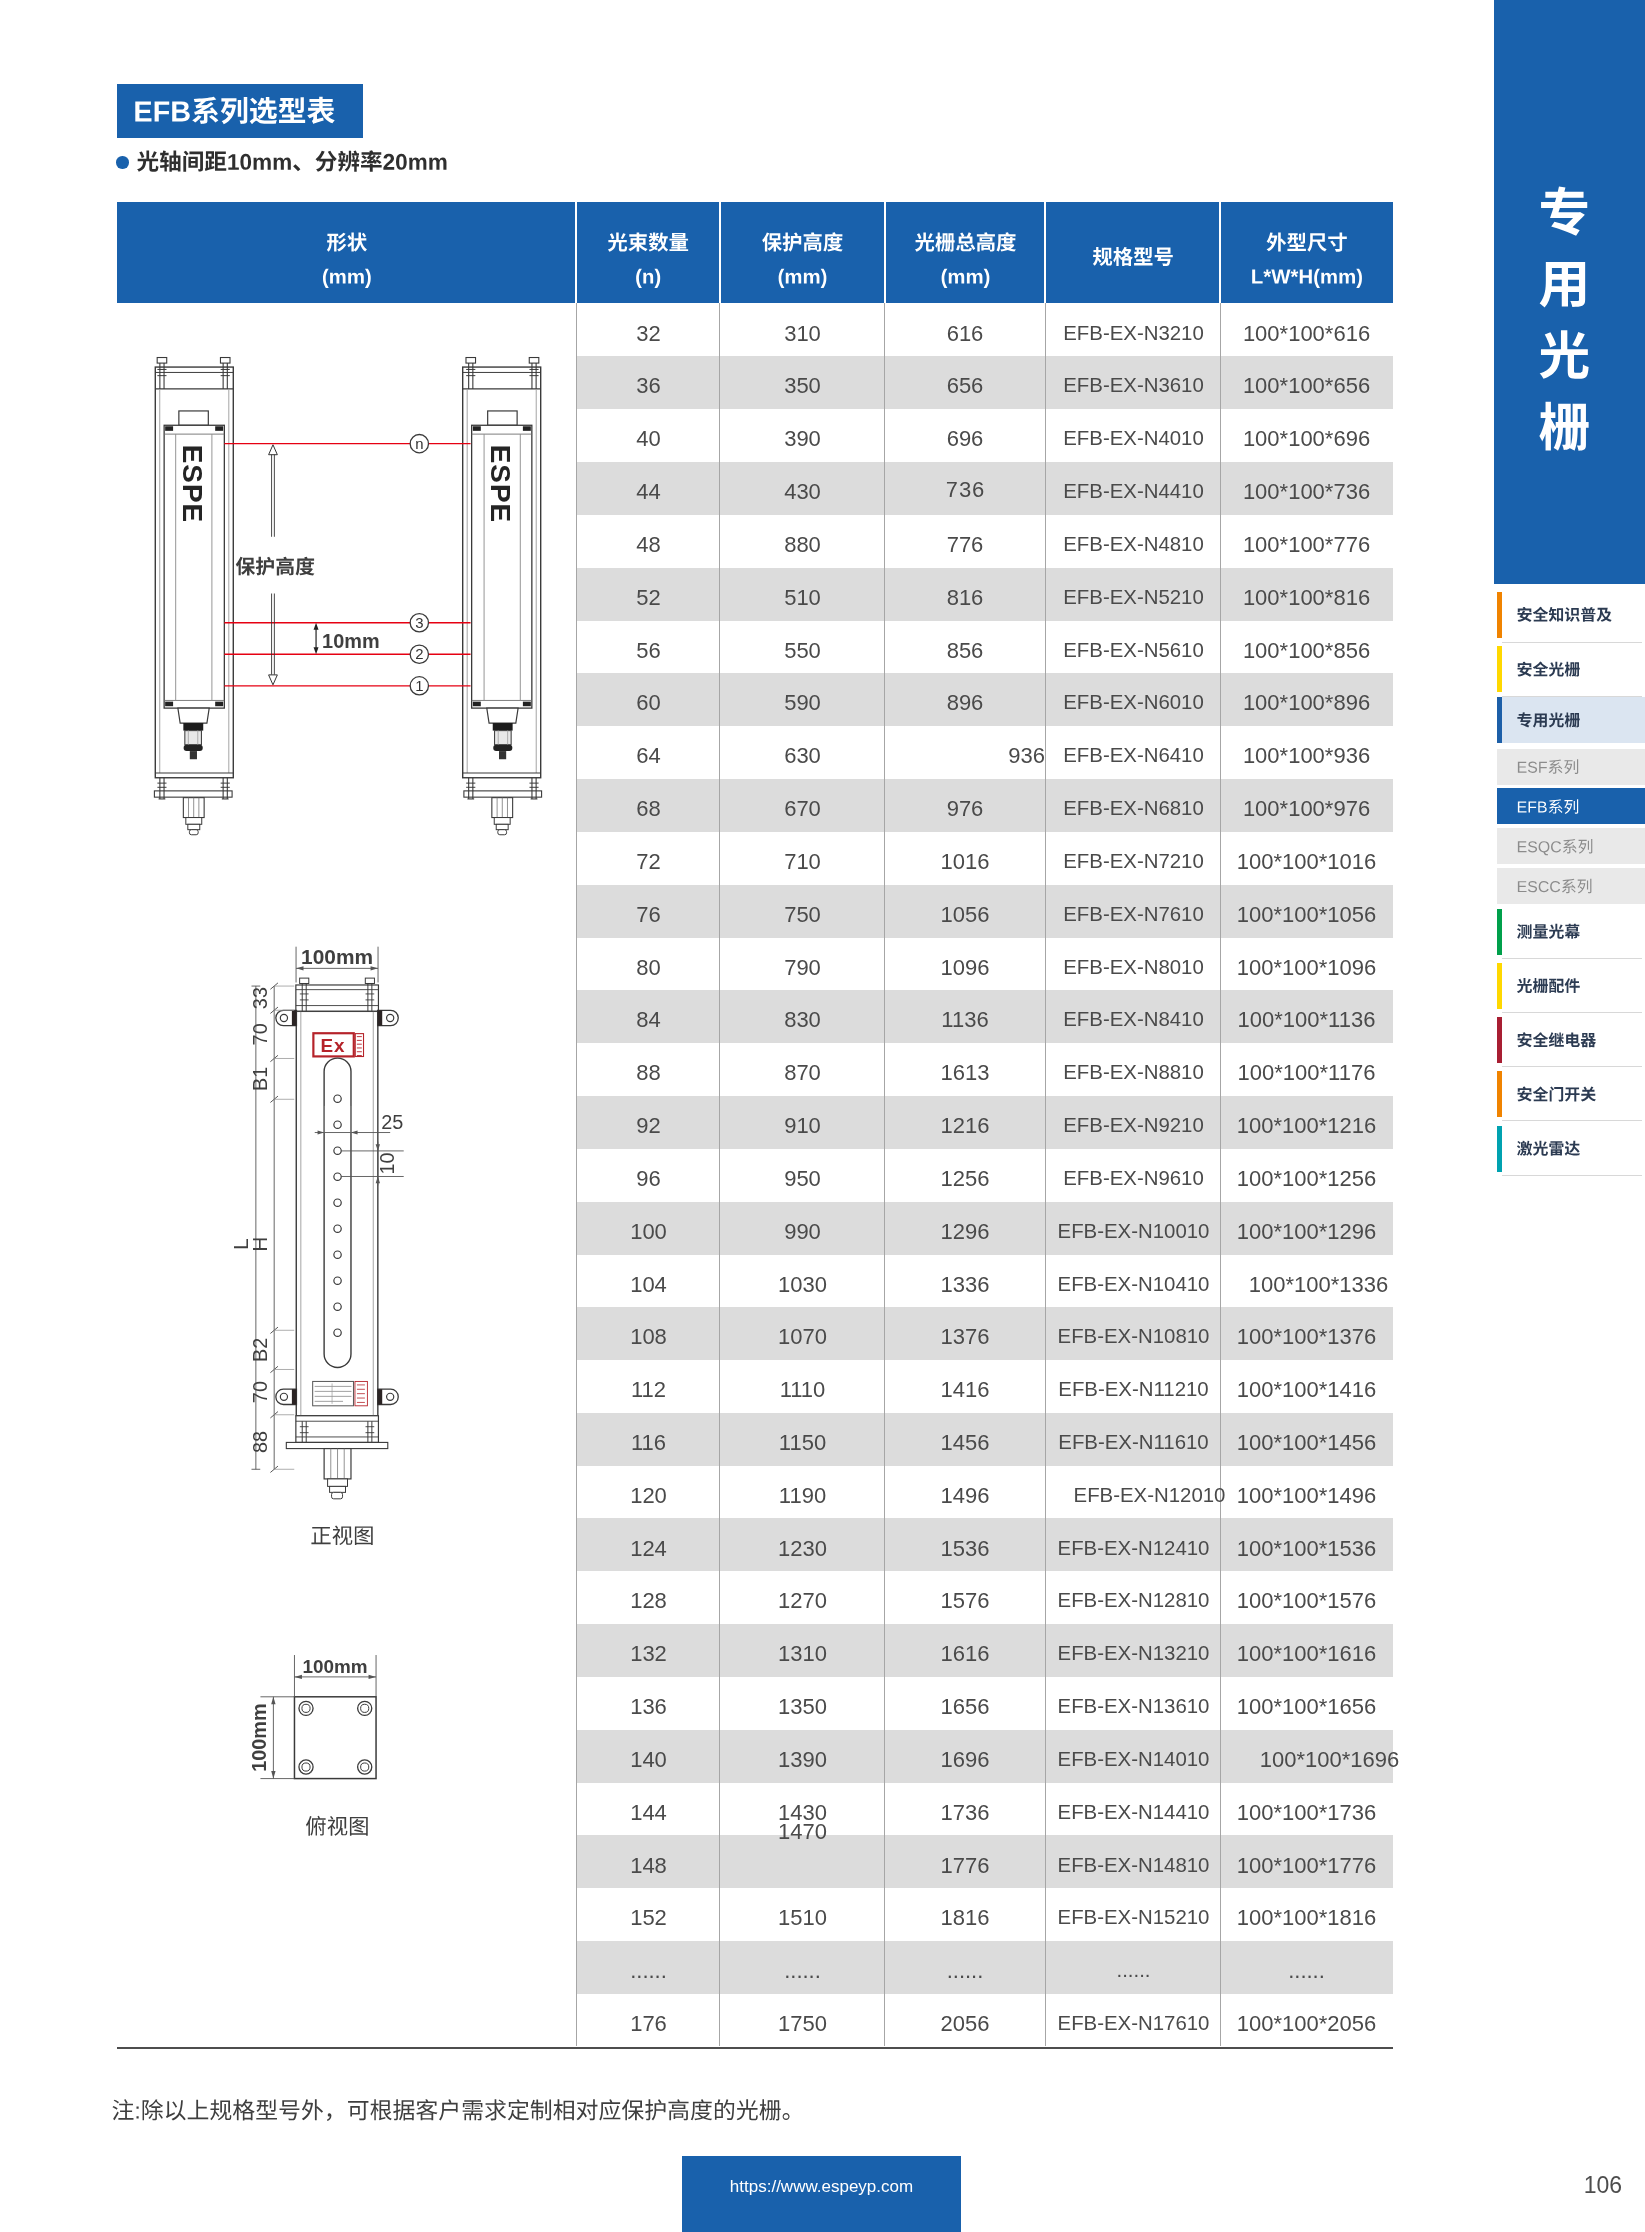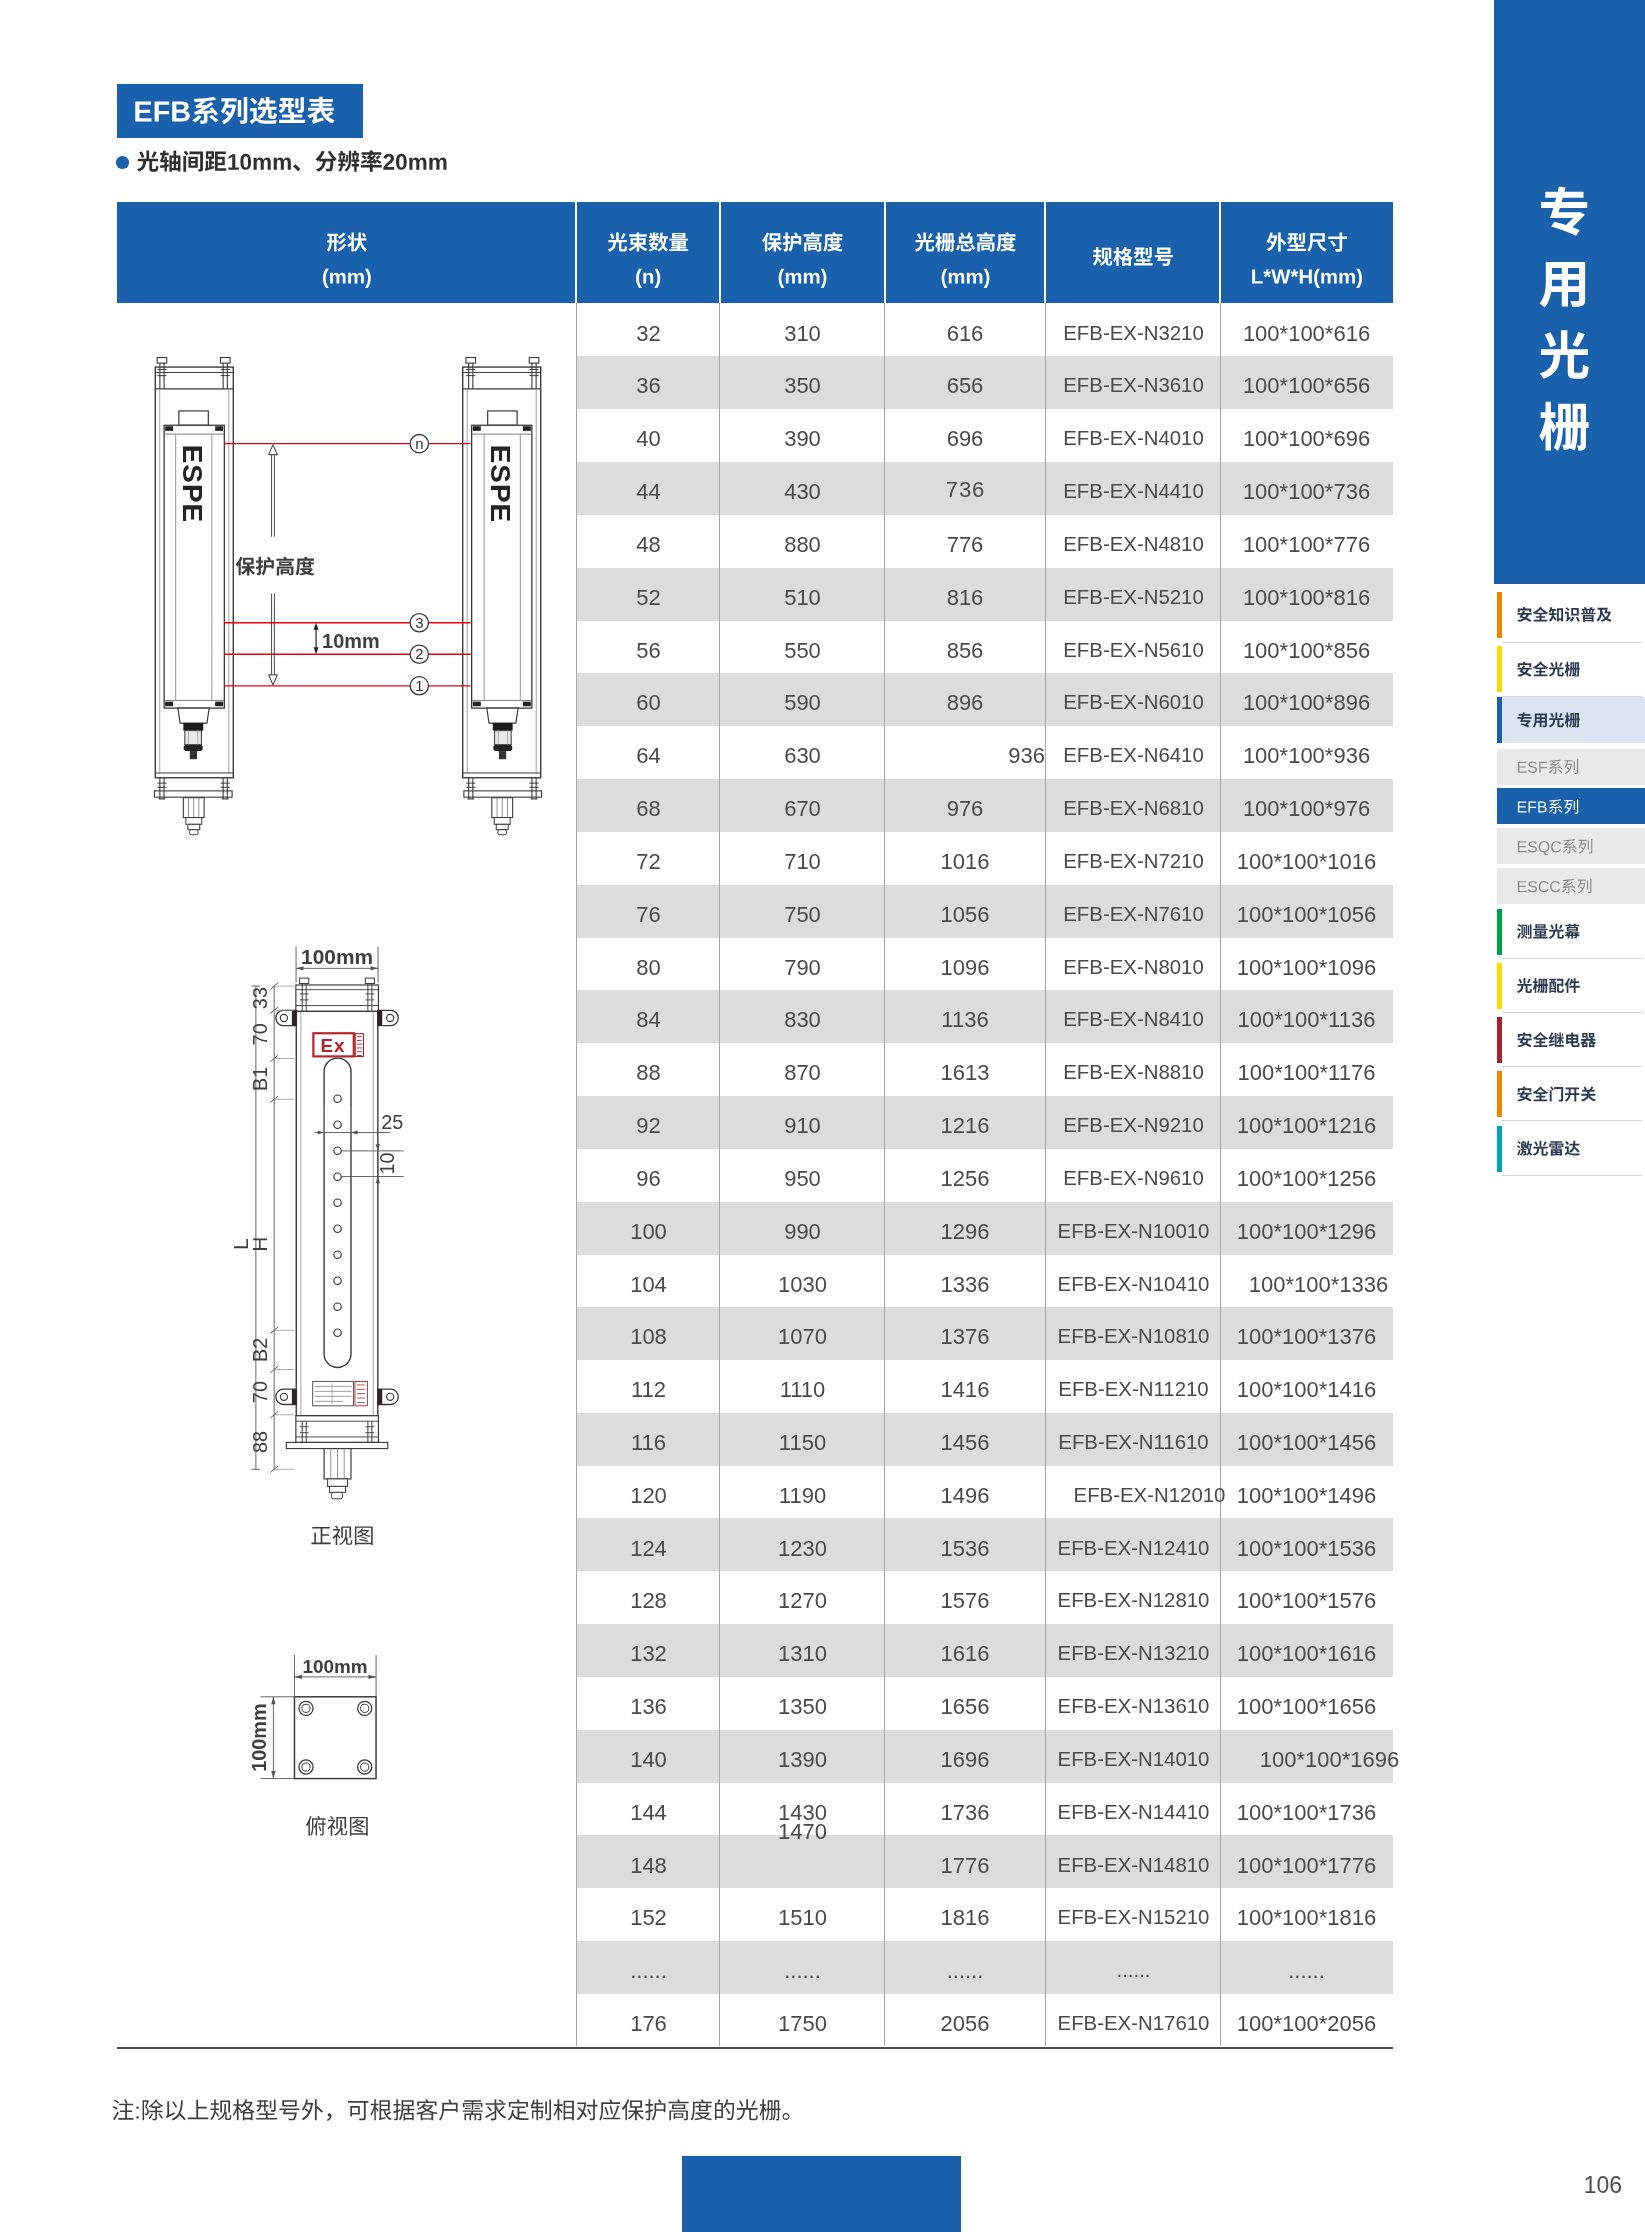--- a/index.html
+++ b/index.html
@@ -272,20 +272,21 @@
 <div class="abs" style="left:1497px;top:1017px;width:4.5px;height:46px;background:#a81e32;"></div>
 <div class="abs" style="left:1502px;top:1066px;width:140px;height:1.2px;background:#d8d8d8;"></div>
 
 <div class="abs" style="left:1497px;top:1071px;width:4.5px;height:46px;background:#f08300;"></div>
 <div class="abs" style="left:1502px;top:1120px;width:140px;height:1.2px;background:#d8d8d8;"></div>
 
 <div class="abs" style="left:1497px;top:1126px;width:4.5px;height:46px;background:#00a2b0;"></div>
 <div class="abs" style="left:1502px;top:1175px;width:140px;height:1.2px;background:#d8d8d8;"></div>
 
 <div class="abs" style="left:682px;top:2156px;width:279px;height:77px;background:#1961ac;"></div>
+<div class="abs" style="left:682px;top:2156px;width:279px;height:62px;line-height:62px;text-align:center;color:#fff;font-size:17px;">https://www.espeyp.com</div>
 
 <div class="abs" style="left:1552px;top:2172px;width:70px;text-align:right;font-size:23px;color:#4d4d4d;">106</div>
 
 <svg class="abs" style="left:116px;top:303px;" width="461" height="1743" viewBox="117 305 463 1752" fill="none">
       <defs>
         <g id="tower">
           <rect x="156.3" y="369.4" width="78.4" height="412.8" fill="#fff" stroke="#3a3a3a" stroke-width="1.40"></rect>
           <line x1="156.3" y1="374.8" x2="234.7" y2="374.8" stroke="#3a3a3a" stroke-width="1.00"></line>
           <line x1="156.3" y1="391.4" x2="234.7" y2="391.4" stroke="#3a3a3a" stroke-width="1.20"></line>
           <line x1="160.8" y1="391.4" x2="160.8" y2="777.4" stroke="#9a9a9a" stroke-width="0.90"></line>

